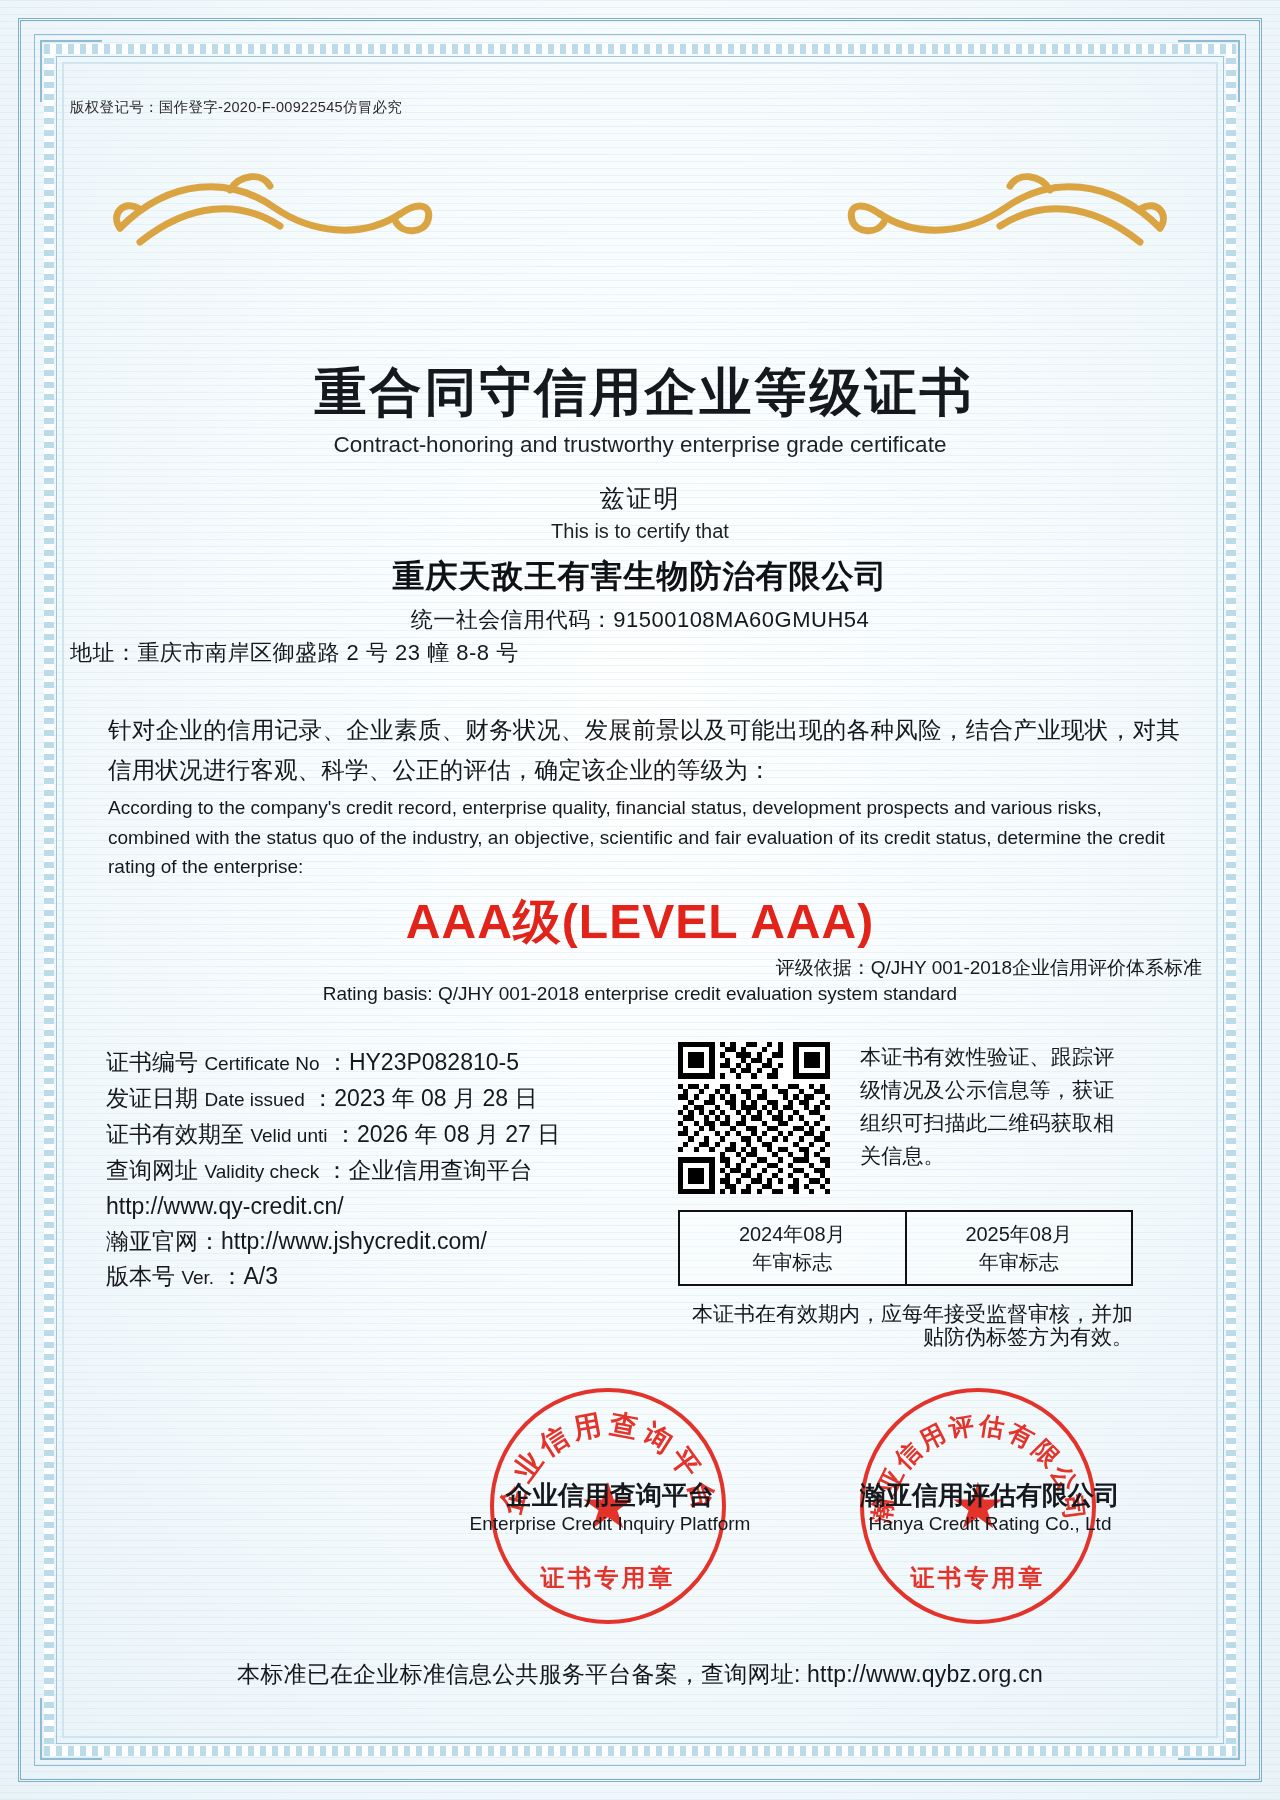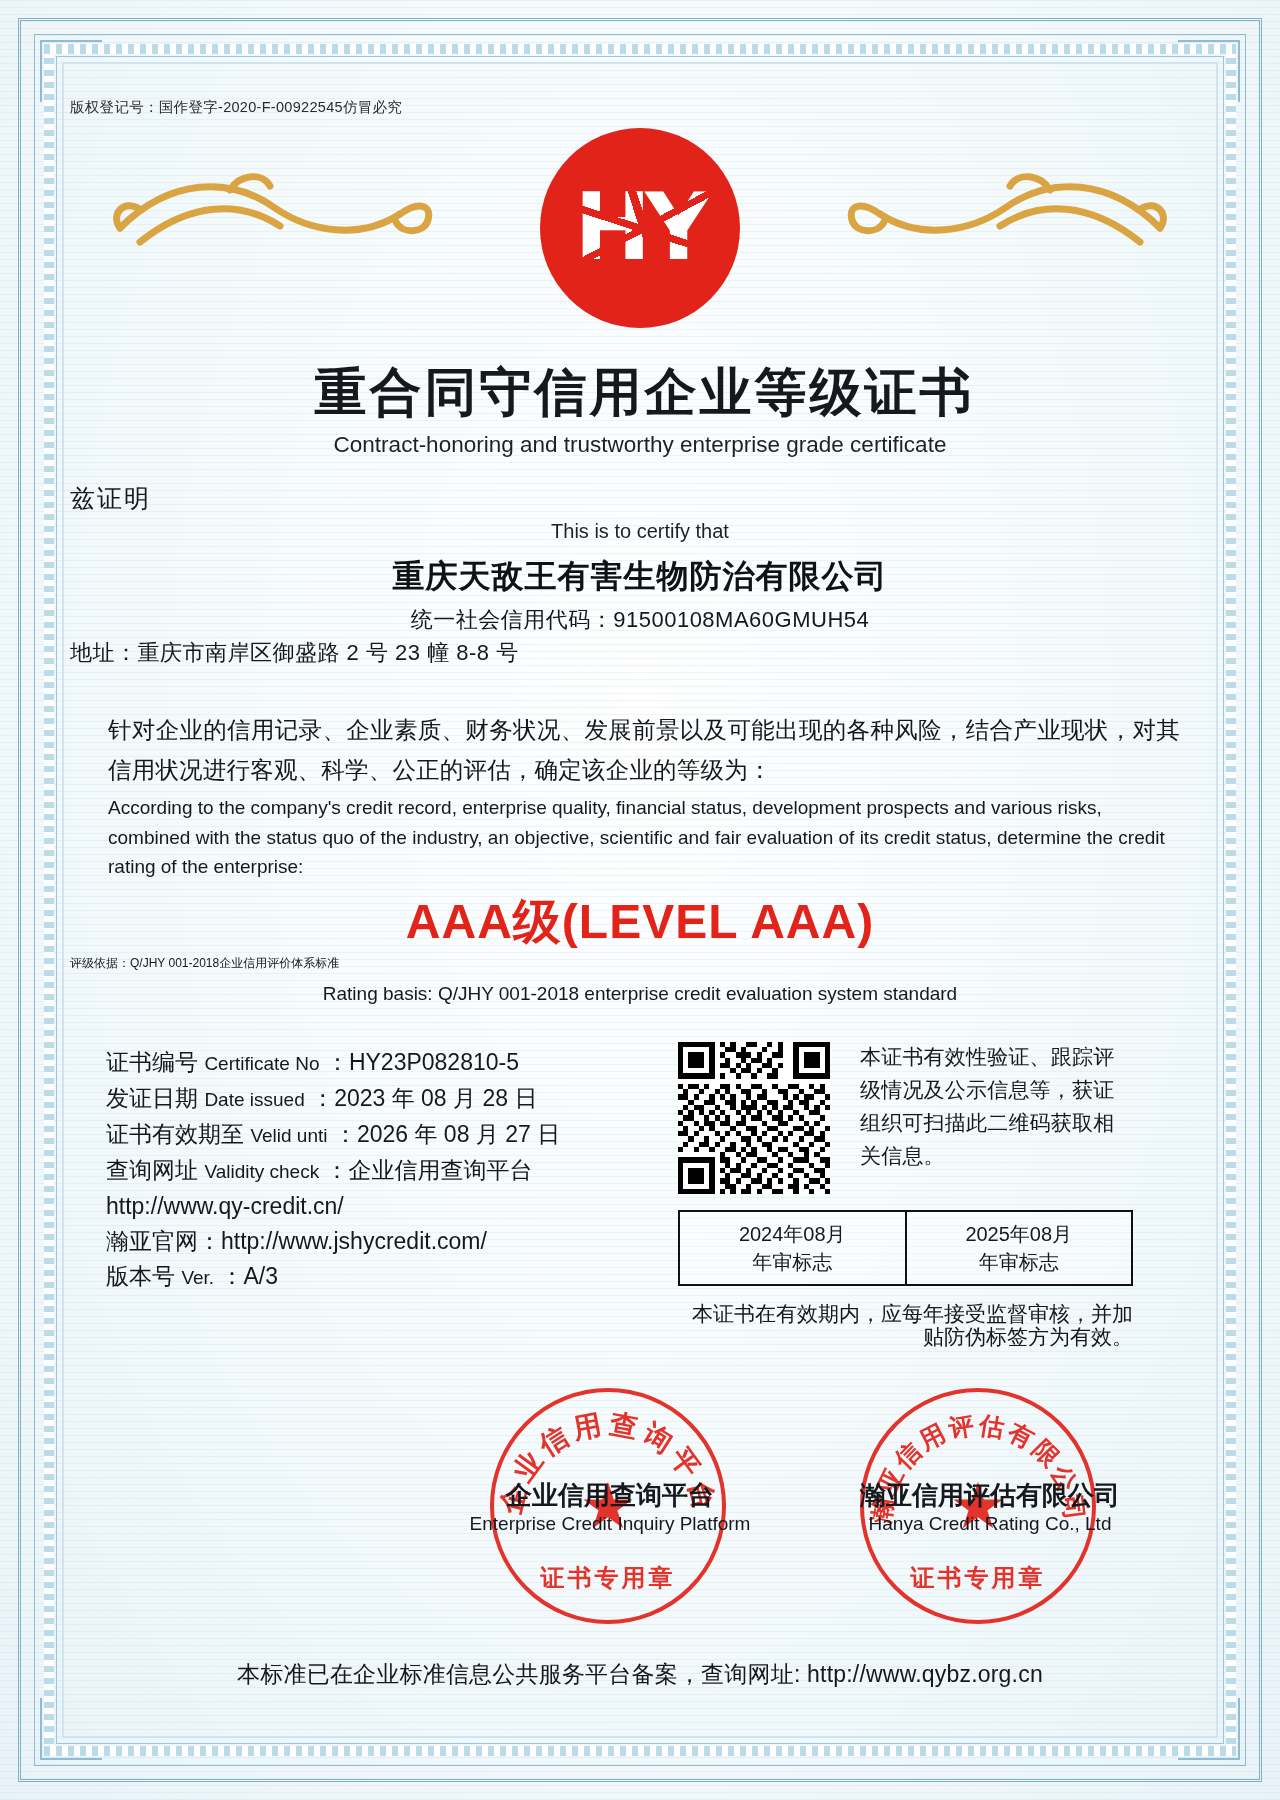--- a/index.html
+++ b/index.html
@@ -91,21 +91,21 @@
 
   .title-cn{
     position:absolute;top:288px;left:9px;right:0;text-align:center;
     font-size:52px;font-weight:bold;color:#15181c;letter-spacing:3px;
   }
   .title-en{
     position:absolute;top:362px;left:0;right:0;text-align:center;
     font-size:22.5px;color:#1d2125;
   }
   .certify-cn{
-    position:absolute;top:412px;left:0;right:0;
+    position:absolute;top:412px;left:0;right:0;text-align:center;
     font-size:25px;color:#15181c;letter-spacing:2px;
   }
   .certify-en{
     position:absolute;top:450px;left:0;right:0;text-align:center;
     font-size:20px;color:#1d2125;
   }
   .company{
     position:absolute;top:485px;left:0;right:0;text-align:center;
     font-size:32px;font-weight:bold;color:#0f1114;letter-spacing:1px;
   }
@@ -126,22 +126,22 @@
   .body-en{
     position:absolute;top:723px;left:38px;right:26px;
     font-size:19px;line-height:29.5px;color:#15181c;text-align:left;
   }
 
   .level{
     position:absolute;top:820px;left:0;right:0;text-align:center;
     font-size:48px;font-weight:bold;color:#e2231a;letter-spacing:1px;
   }
   .basis-cn{
-    position:absolute;top:885px;left:0;right:8px;text-align:left;
-    font-size:12px;color:#15181c;
+    position:absolute;top:885px;left:0;right:8px;text-align:right;
+    font-size:19px;color:#15181c;
   }
   .basis-en{
     position:absolute;top:913px;left:0;right:0;text-align:center;
     font-size:19px;color:#15181c;
   }
 
   
   .details{
     position:absolute;top:975px;left:36px;width:560px;
     font-size:23px;line-height:35px;color:#15181c;
@@ -233,23 +233,20 @@
       </svg>
       <svg class="flourish right" width="330" height="120" viewBox="0 0 330 120">
         <g fill="none" stroke="#d9a441" stroke-width="7" stroke-linecap="round" transform="translate(330,0) scale(-1,1)">
           <path d="M10 72 C60 22, 120 20, 165 52 C200 76, 250 84, 290 58"></path>
           <path d="M30 86 C80 46, 130 44, 170 70"></path>
           <path d="M290 58 C310 44, 322 50, 318 64 C314 78, 292 78, 286 66"></path>
           <path d="M10 72 C0 58, 14 44, 28 52"></path>
           <path d="M120 34 C130 18, 152 16, 160 30"></path>
         </g>
       </svg>
-      <div class="logo">
-        <span class="hy">HY</span>
-      </div>
     </div>
 
     <div class="title-cn">重合同守信用企业等级证书</div>
     <div class="title-en">Contract-honoring and trustworthy enterprise grade certificate</div>
     <div class="certify-cn">兹证明</div>
     <div class="certify-en">This is to certify that</div>
     <div class="company">重庆天敌王有害生物防治有限公司</div>
     <div class="uscc">统一社会信用代码：91500108MA60GMUH54</div>
     <div class="addr">地址：重庆市南岸区御盛路 2 号 23 幢 8-8 号</div>
 

